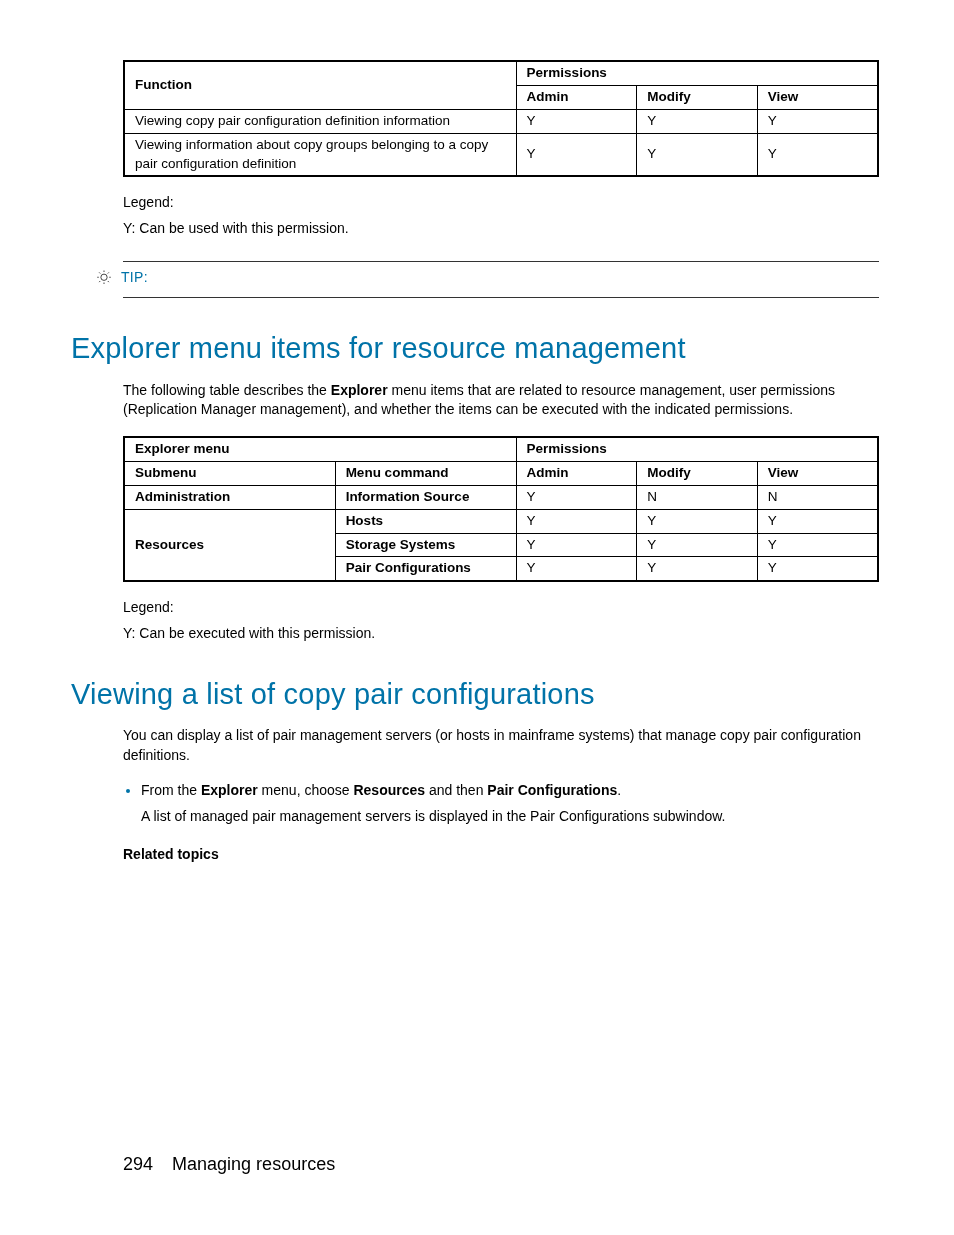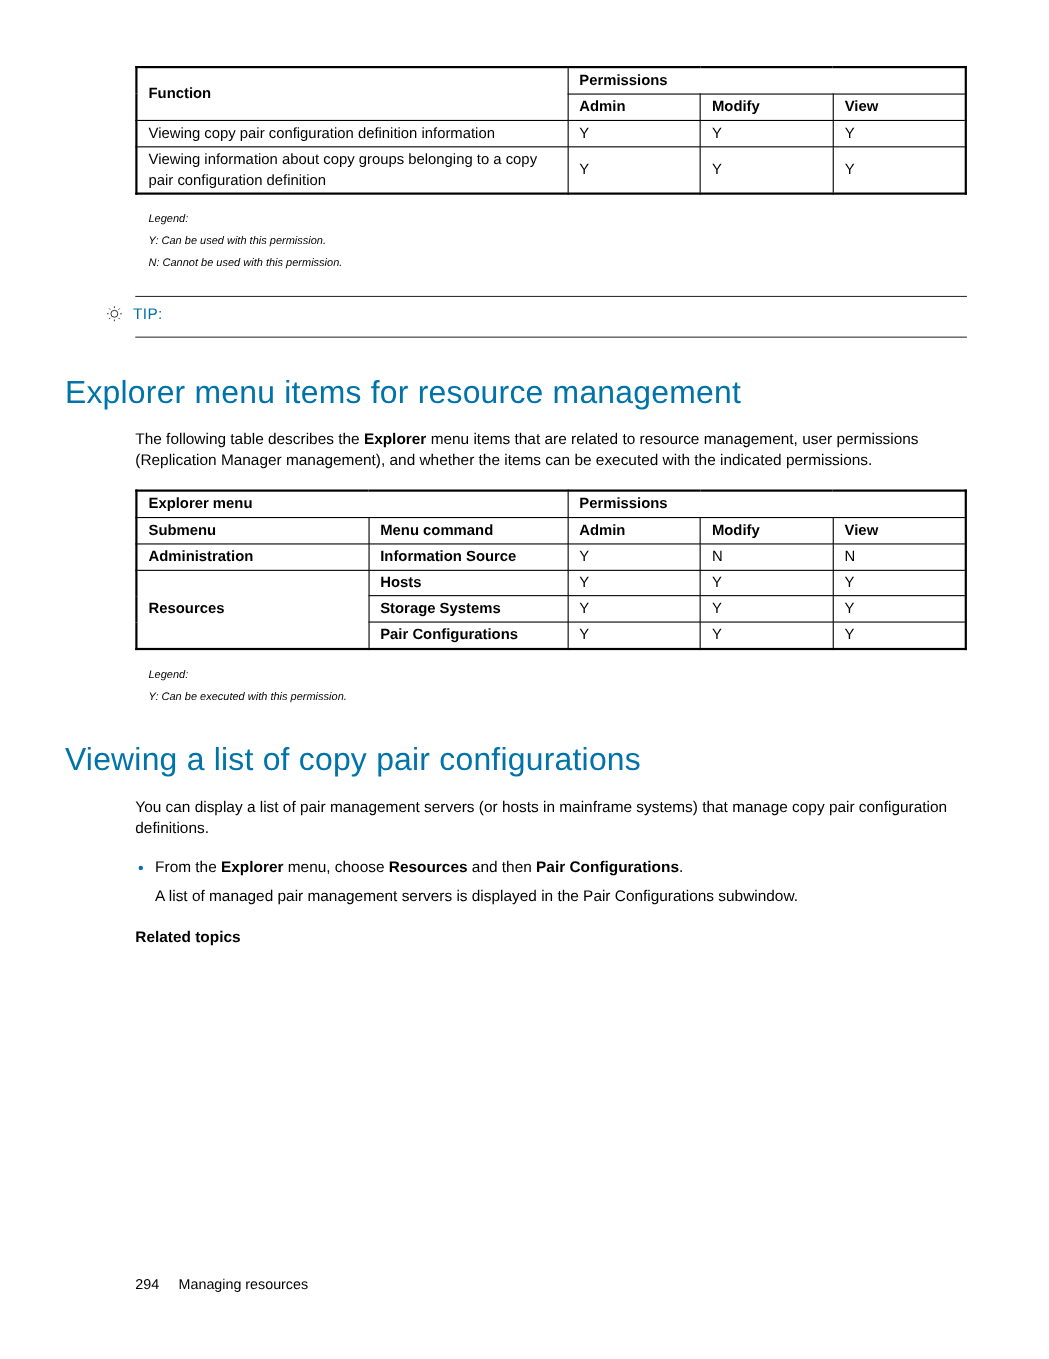--- a/index.html
+++ b/index.html
@@ -32,23 +32,22 @@
     text-align: left;
     font-size: 13.5px;
     vertical-align: middle;
   }
   table.perm-table th {
     font-weight: bold;
   }
   
   table.perm-table { border: 2.5px solid #000; }
   .legend-block p {
-    margin: 6px 12px;
-    font-size: 10px;
-    font-style: italic;
+    margin: 6px 0;
+    font-size: 14px;
   }
   .tip-wrapper {
     margin-top: 22px;
     margin-bottom: 22px;
   }
   .tip-rule {
     border: none;
     border-top: 1px solid #333;
     margin: 0 0 6px 0;
   }
@@ -76,21 +75,21 @@
   }
   .tip-text {
     margin: 4px 0 0 0;
     font-size: 14px;
   }
   h2.section-head {
     font-family: Arial, Helvetica, sans-serif;
     font-weight: 300;
     font-size: 29px;
     color: #0073a8;
-    margin: 30px 0 12px 4px;
+    margin: 30px 0 12px 16px;
     letter-spacing: 0.2px;
   }
   .para {
     margin: 8px 0 16px 0;
     font-size: 14px;
   }
   .sub-head-blue {
     color: #0073a8;
     font-weight: bold;
     font-size: 14px;
@@ -114,21 +113,21 @@
   }
   .related-head {
     font-weight: bold;
     font-size: 14px;
     margin: 18px 0 8px 0;
   }
   .footer {
     position: absolute;
     bottom: 58px;
     left: 123px;
-    font-size: 13px;
+    font-size: 18px;
   }
   .footer .pg { margin-right: 14px; }
   .col-func { width: 52%; }
   .col-perm { width: 16%; }
   .col-sub { width: 28%; }
   .col-cmd { width: 24%; }
   .bold { font-weight: bold; }
 </style>
 </head>
 <body>
@@ -158,21 +157,20 @@
         <td>Y</td>
         <td>Y</td>
         <td>Y</td>
       </tr>
     </tbody>
       </table>
 
     <div class="legend-block">
       <p>Legend:</p>
       <p>Y: Can be used with this permission.</p>
-      <p>N: Cannot be used with this permission.</p>
     </div>
 
     <div class="tip-wrapper">
       <hr class="tip-rule">
       <div class="tip-row">
         <span class="tip-icon">
           <svg viewBox="0 0 24 24" width="18" height="18" fill="none" stroke="#333" stroke-width="1.2">
             <circle cx="12" cy="11" r="4.2"></circle>
             <line x1="12" y1="2" x2="12" y2="4"></line>
             <line x1="12" y1="18" x2="12" y2="20"></line>

